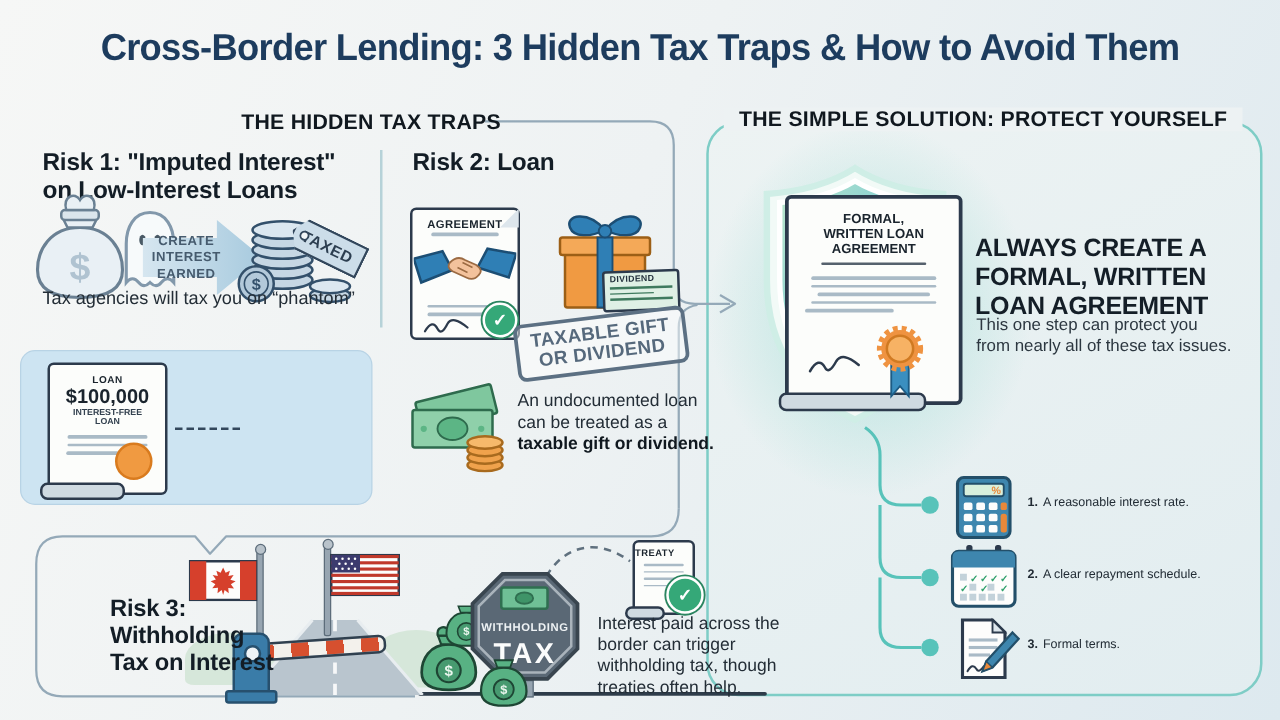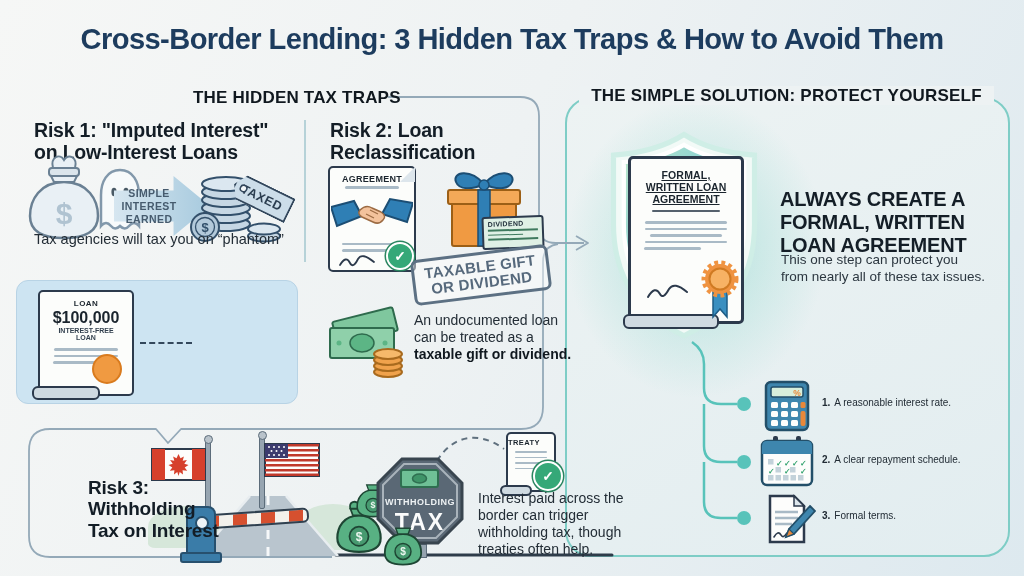--- a/index.html
+++ b/index.html
@@ -107,21 +107,21 @@
 
   <svg class="abs" style="left:92px;top:162px;" width="56" height="76" viewBox="0 0 56 76">
     <path d="M28 8 C15 8 9 20 9 33 V64 Q14 58 19 64 Q23 69 28 64 Q33 69 37 64 Q42 58 47 64 V33 C47 20 41 8 28 8 Z" fill="#f7fafb" stroke="#8298ab" stroke-width="2.5"></path>
     <ellipse cx="22" cy="30" rx="2.6" ry="4.2" fill="#4a5a66"></ellipse>
     <ellipse cx="34" cy="30" rx="2.6" ry="4.2" fill="#4a5a66"></ellipse>
     <ellipse cx="28" cy="41" rx="3" ry="4.6" fill="#4a5a66"></ellipse>
   </svg>
 
   <div class="abs phantom-arrow" style="left:114px;top:176px;width:96px;height:60px;"></div>
   <div class="abs arrow-label" style="left:116px;top:187px;width:66px;">
-    <div>SIMPLE</div>
+    <div>CREATE</div>
       <div>INTEREST</div>
       <div>EARNED</div>
   </div>
 
   <svg class="abs" style="left:188px;top:166px;" width="100" height="80" viewBox="0 0 100 80">
     <g fill="#c6d7e4" stroke="#33506b" stroke-width="2">
       <ellipse cx="38" cy="58" rx="24" ry="7"></ellipse>
         <ellipse cx="38" cy="50" rx="24" ry="7"></ellipse>
       <ellipse cx="38" cy="42" rx="24" ry="7"></ellipse>
         <ellipse cx="38" cy="34" rx="24" ry="7"></ellipse>
@@ -158,21 +158,20 @@
     <div class="abs" style="left:52px;top:62px;width:26px;height:26px;border-radius:50%;background:#f09a41;border:2px solid #d97b1e;"></div>
   </div>
 
   <div class="abs" style="left:140px;top:342px;width:52px;border-top:2.5px dashed #33475c;"></div>
 
 
   <div class="abs" style="left:304px;top:120px;width:2px;height:142px;background:#b6d2d8;"></div>
 
   <div class="abs risk-title" style="left:330px;top:120px;">
     <div>Risk 2: Loan</div>
-      <div>Reclassification</div>
   </div>
 
   <div class="abs doc" style="left:328px;top:166px;width:88px;height:106px;text-align:center;">
     <div class="fold"></div>
     <div style="font-size:9px;font-weight:bold;margin-top:6px;letter-spacing:.3px;">AGREEMENT</div>
     <div class="dline" style="width:64%;margin-top:2px;"></div>
     <svg width="82" height="44" viewBox="0 0 82 44" style="margin-top:2px;">
       <polygon points="0,16 23,10 31,25 6,35" fill="#2f7fb5" stroke="#1c4e74" stroke-width="2"></polygon>
       <polygon points="82,12 59,8 51,23 76,31" fill="#2f7fb5" stroke="#1c4e74" stroke-width="2"></polygon>
       <path d="M29 19 q6 -6 12 -2 l9 4 q6 4 2 8 q-4 5 -10 2 l-11 -5 q-5 -3 -2 -7 Z" fill="#f3c29c" stroke="#9c6b43" stroke-width="1.5"></path>
@@ -334,21 +333,21 @@
       <linearGradient id="shg" x1="0" y1="0" x2="1" y2="1">
         <stop offset="0" stop-color="#bce7cb"></stop>
           <stop offset=".5" stop-color="#7fccd4"></stop>
           <stop offset="1" stop-color="#47a9d4"></stop>
       </linearGradient>
     </defs>
     <path d="M50 4 C61 11 76 15 91 16 V56 C91 90 73 110 50 121 C27 110 9 90 9 56 V16 C24 15 39 11 50 4 Z" fill="#f2faf7" stroke="#cfeee6" stroke-width="3"></path>
     <path d="M50 10 C60 16 72 19 85 20 V56 C85 86 70 104 50 114 C30 104 15 86 15 56 V20 C28 19 40 16 50 10 Z" fill="url(#shg)" stroke="#ffffff" stroke-width="2.5"></path>
   </svg>
 
-  <div class="abs doc" style="left:628px;top:156px;width:116px;height:168px;text-align:center;border-width:3px;text-decoration:underline;">
+  <div class="abs doc" style="left:628px;top:156px;width:142px;height:168px;text-align:center;border-width:3px;">
     <div class="doc-curl" style="width:84%;height:11px;bottom:-8px;"></div>
     <div style="font-size:10.5px;font-weight:bold;margin-top:10px;letter-spacing:.2px;">FORMAL,</div>
     <div style="font-size:10.5px;font-weight:bold;">WRITTEN LOAN</div>
     <div style="font-size:10.5px;font-weight:bold;">AGREEMENT</div>
     <div class="dline" style="width:62%;margin-top:5px;background:#55616d;height:2px;"></div>
     <div class="dline" style="width:74%;margin-top:9px;"></div>
     <div class="dline" style="width:74%;"></div>
     <div class="dline" style="width:66%;"></div>
     <div class="dline" style="width:74%;"></div>
     <div class="dline" style="width:52%;margin-left:13px;"></div>

